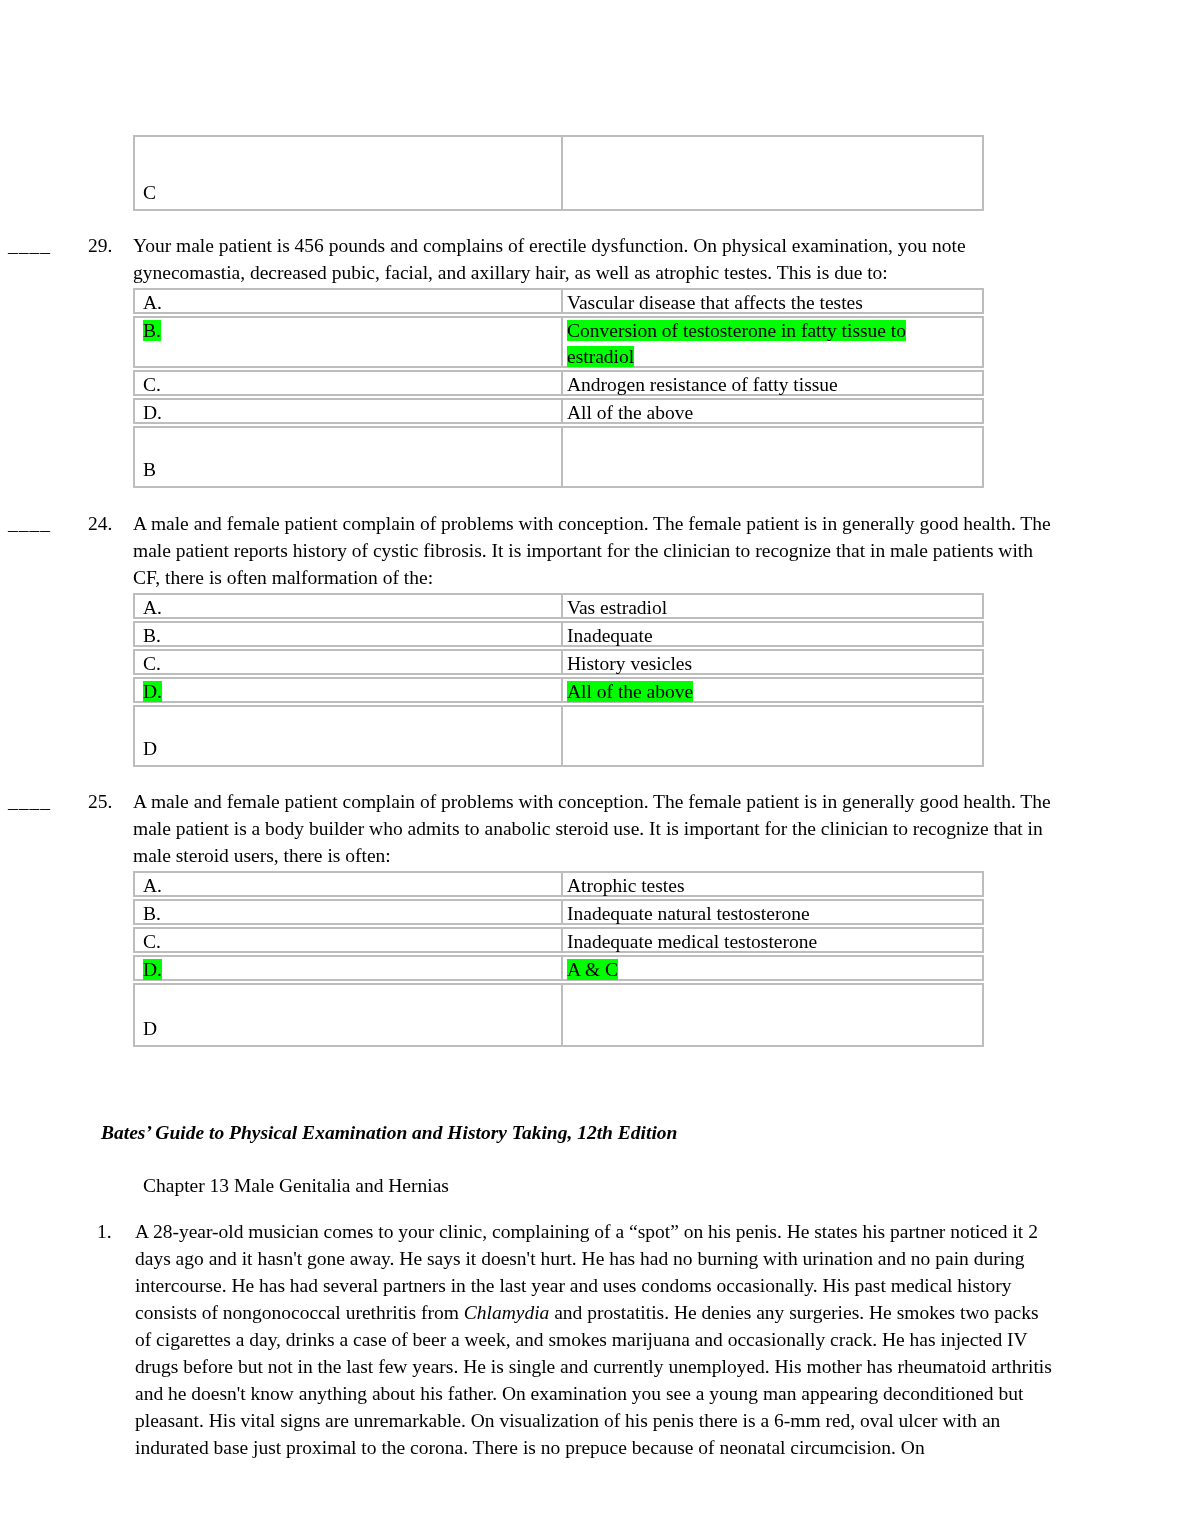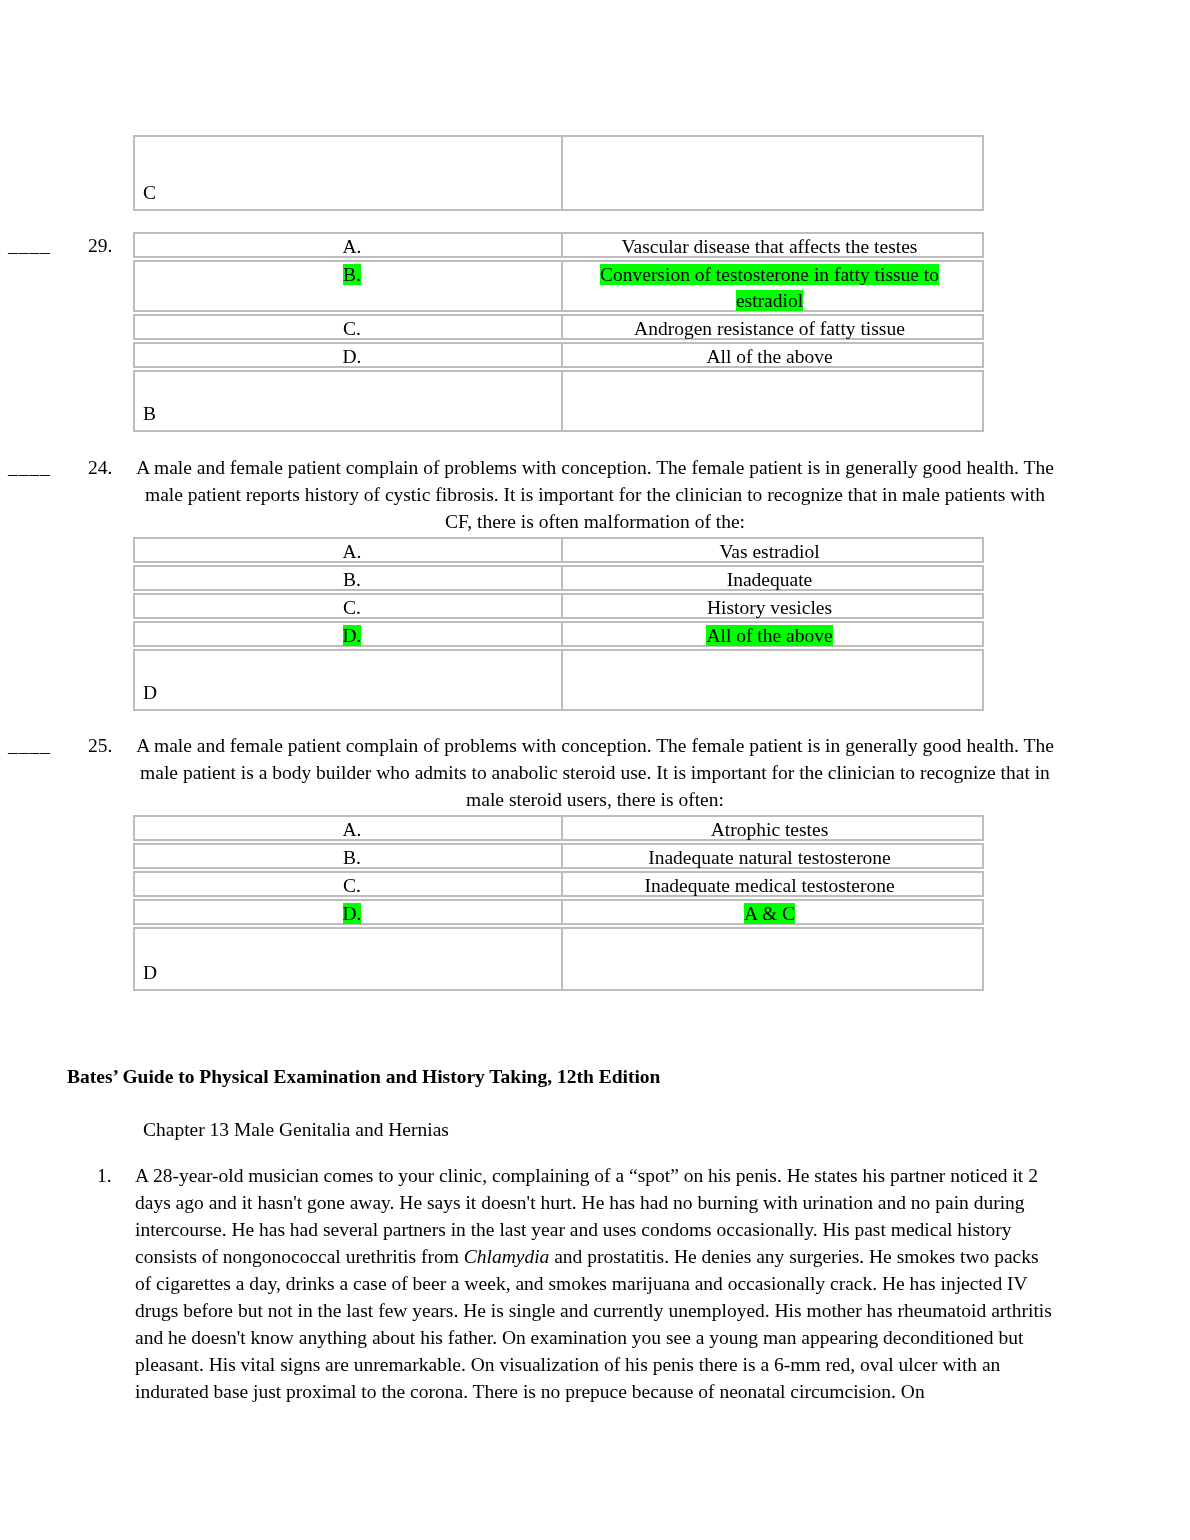--- a/index.html
+++ b/index.html
@@ -17,49 +17,50 @@
         padding-left:8px; line-height:26px; }
   .cr { flex:1; padding-left:4px; padding-right:10px; line-height:26px; }
   .h26 { height:26px; }
   .h52 { height:52px; }
   .h62 { height:62px; }
   .h64 { height:64px; }
   .h76 { height:76px; }
   .ansrow .cl { display:flex; align-items:flex-end; padding-bottom:3px; }
   .hl { background:#00ff00; }
   
-  .qblock { position:relative; padding-left:133px; padding-right:133px;text-align:center; }
+  .qblock { position:relative; padding-left:133px; padding-right:133px; }
   .blank  { position:absolute; left:8px;  top:0; letter-spacing:1px; }
   .qnum   { position:absolute; left:88px; top:0; }
   .opttable { margin-top:2px; }
   .mt-top   { margin-top:135px; }
   .mt-q23   { margin-top:21px; }
   .mt-q24   { margin-top:22px; }
   .mt-q25   { margin-top:21px; }
   
-  .book-title { margin:72px 133px 0 67px; font-weight:bold; }
+  .book-title { margin:72px 133px 0 101px; font-weight:bold;font-style:italic; }
   .chapter    { margin:26px 133px 0 143px; }
   .q1block    { position:relative; margin-top:19px; padding-left:135px; padding-right:131px; }
   .q1block .qnum { left:97px; }
 </style>
 </head>
 <body>
 
 <div class="tbl mt-top">
   <div class="row ansrow h76">
     <div class="cl">
       <span>C</span>
     </div>
     <div class="cr"></div>
   </div>
 </div>
 
 <div class="qblock mt-q23">
   <span class="blank">____</span>
   <span class="qnum">29.</span>
+  <div>Your male patient is 456 pounds and complains of erectile dysfunction. On physical examination, you note gynecomastia, decreased pubic, facial, and axillary hair, as well as atrophic testes. This is due to:</div>
   <div class="tbl opttable" style="margin-left:0;">
     <div class="row h26">
       <div class="cl"><span>A.</span></div>
       <div class="cr"><span>Vascular disease that affects the testes</span></div>
     </div>
     <div class="row h52">
       <div class="cl"><span class="hl">B.</span></div>
       <div class="cr"><span class="hl">Conversion of testosterone in fatty tissue to estradiol</span></div>
     </div>
     <div class="row h26">

